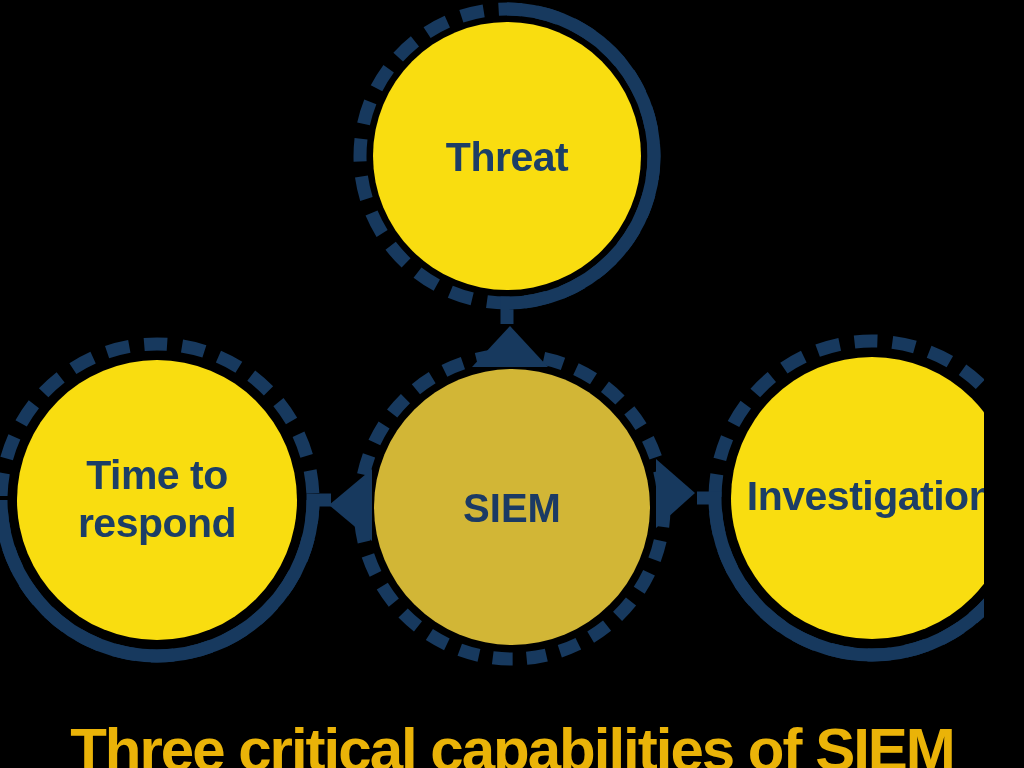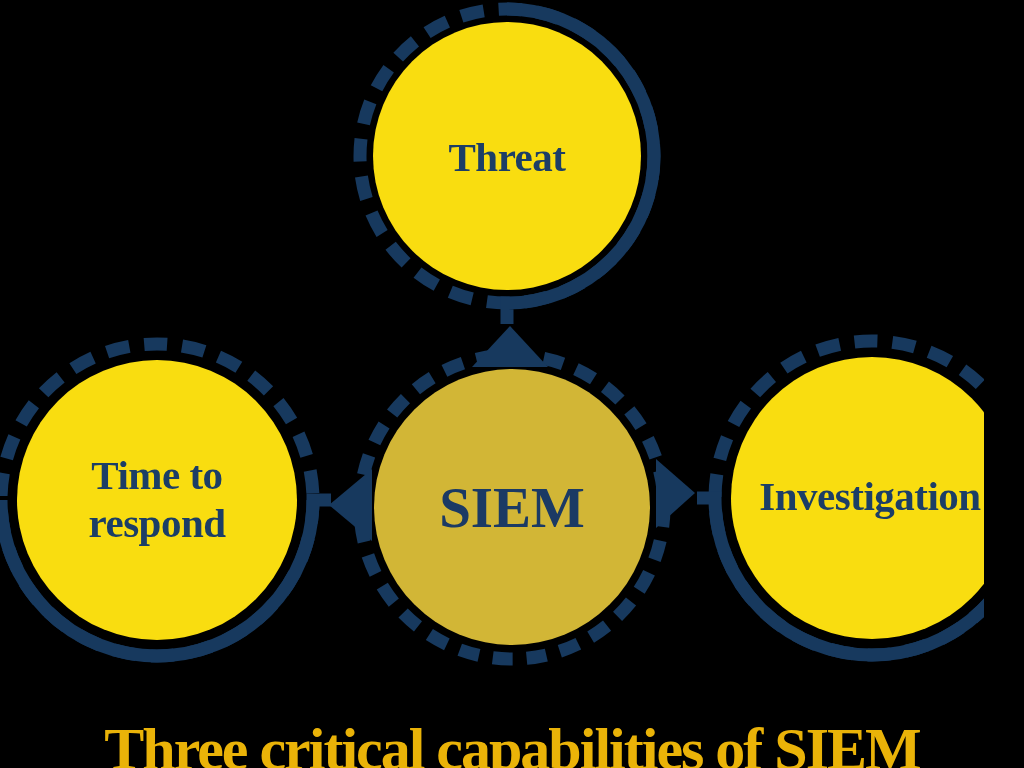--- a/index.html
+++ b/index.html
@@ -6,21 +6,21 @@
     margin: 0;
     padding: 0;
     background: #000000;
   }
   .stage {
     position: relative;
     width: 984px;
     height: 768px;
     background: #000000;
     overflow: hidden;
-    font-family: Liberation Serif, serif;
+    font-family: Liberation Sans, sans-serif;
   }
   .stage svg {
     position: absolute;
     left: 0;
     top: 0;
   }
   .dash-ring {
     fill: none;
     stroke-width: 13;
     stroke-dasharray: 23 15;
@@ -39,21 +39,21 @@
     text-align: center;
     color: #1C3E66;
     font-weight: 600;
     font-size: 41px;
     line-height: 1.16;
     letter-spacing: -0.5px;
     white-space: nowrap;
   }
   .label .line { display: block; }
   .label.center-label {
-    font-size: 57px;
+    font-size: 40px;
     font-weight: 700;
     letter-spacing: 0;
     color: #1B3A64;
   }
   .caption {
     position: absolute;
     left: 512px;
     top: 749px;
     transform: translate(-50%, -50%);
     color: #eab308;

